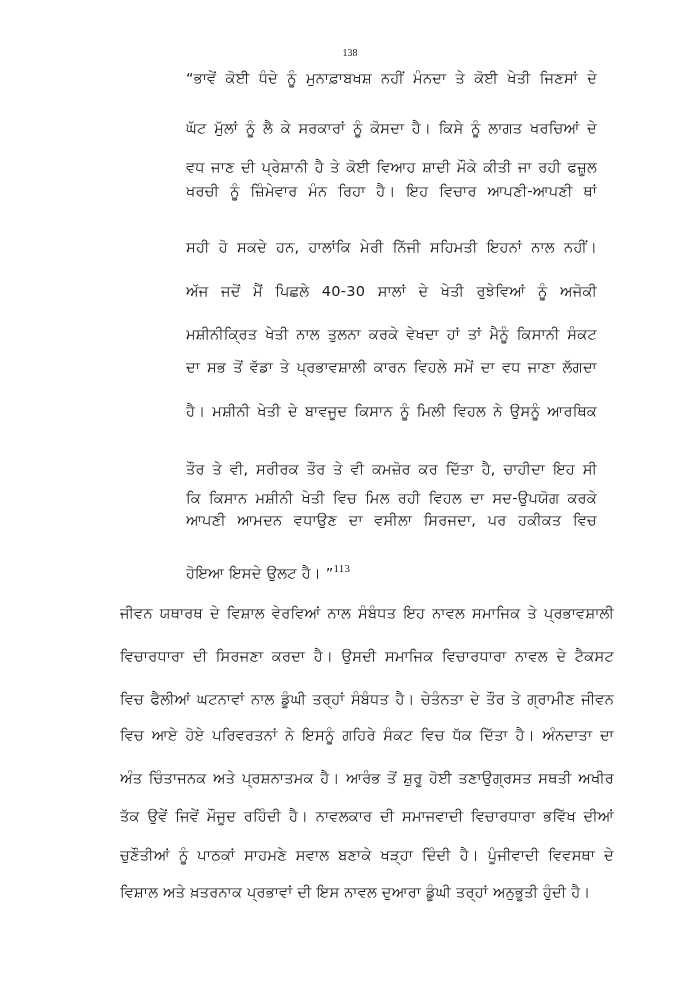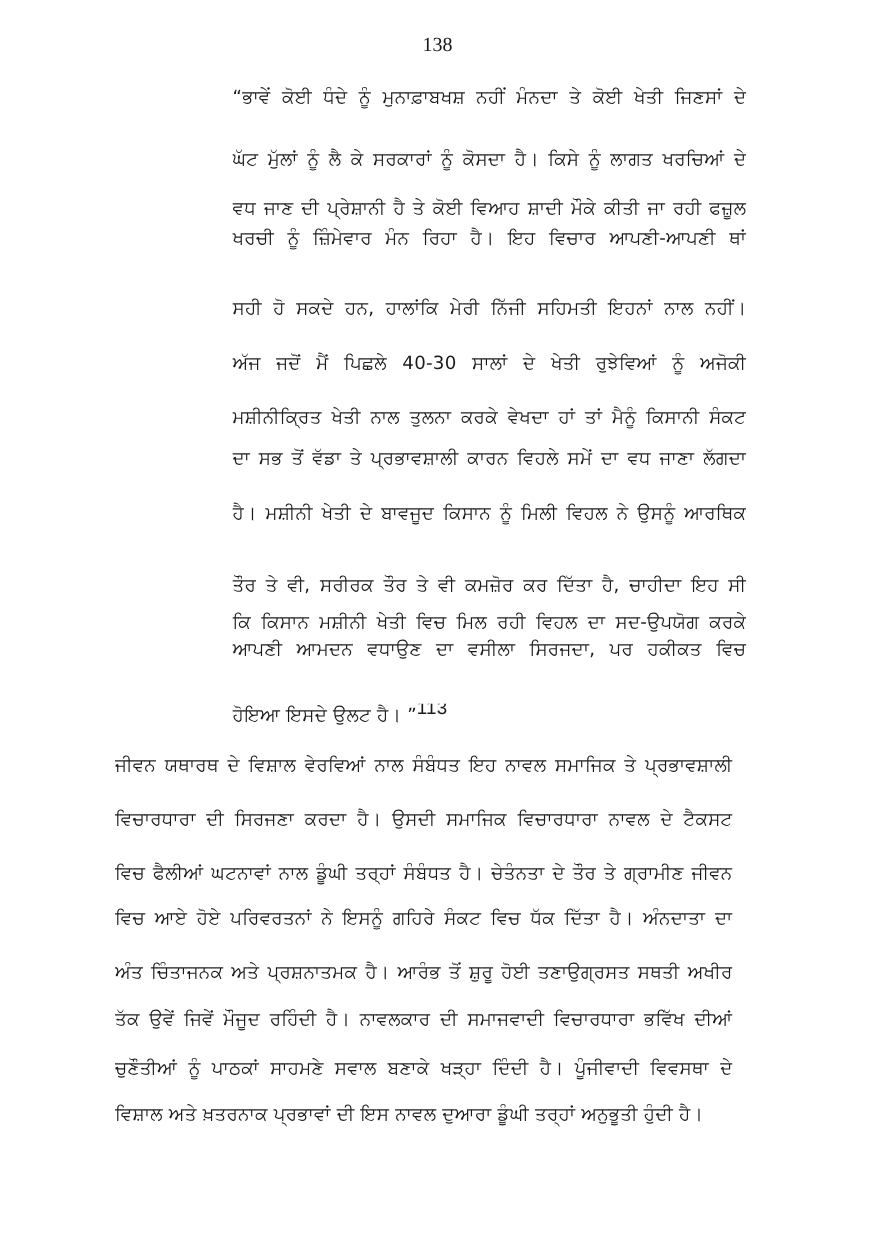--- a/index.html
+++ b/index.html
@@ -10,55 +10,55 @@
     body {
       width: 700px;
       height: 989px;
       position: relative;
       overflow: hidden;
       color: #1a1a1a;
       font-family: "DejaVu Sans", sans-serif;
     }
     .page-number {
       position: absolute;
-      top: 28px;
+      top: 44px;
       left: 0;
       width: 700px;
       text-align: center;
       font-family: "Liberation Serif", serif;
-      font-size: 16px;
+      font-size: 10px;
       line-height: 18px;
     }
     .line {
       position: absolute;
       white-space: nowrap;
       font-size: 14.6px;
       line-height: 20px;
       letter-spacing: 0.2px;
       text-align: justify;
       text-align-last: justify;
       overflow: hidden;
     }
     .quote .line {
       left: 186px;
       width: 411px;
     }
     .quote .line.last {
       text-align-last: left;
     }
     .body-para .line {
-      left: 92px;
+      left: 120px;
       width: 494px;
     }
     .body-para .line.last {
       text-align-last: left;
     }
     sup {
-      font-family: Liberation Sans, sans-serif;
-      font-size: 15px;
+      font-family: Liberation Serif, serif;
+      font-size: 11px;
       vertical-align: 6px;
       line-height: 0;
     }
   </style>
 </head>
 <body>
 
 <div>
   <div class="page-number">138</div>
 

